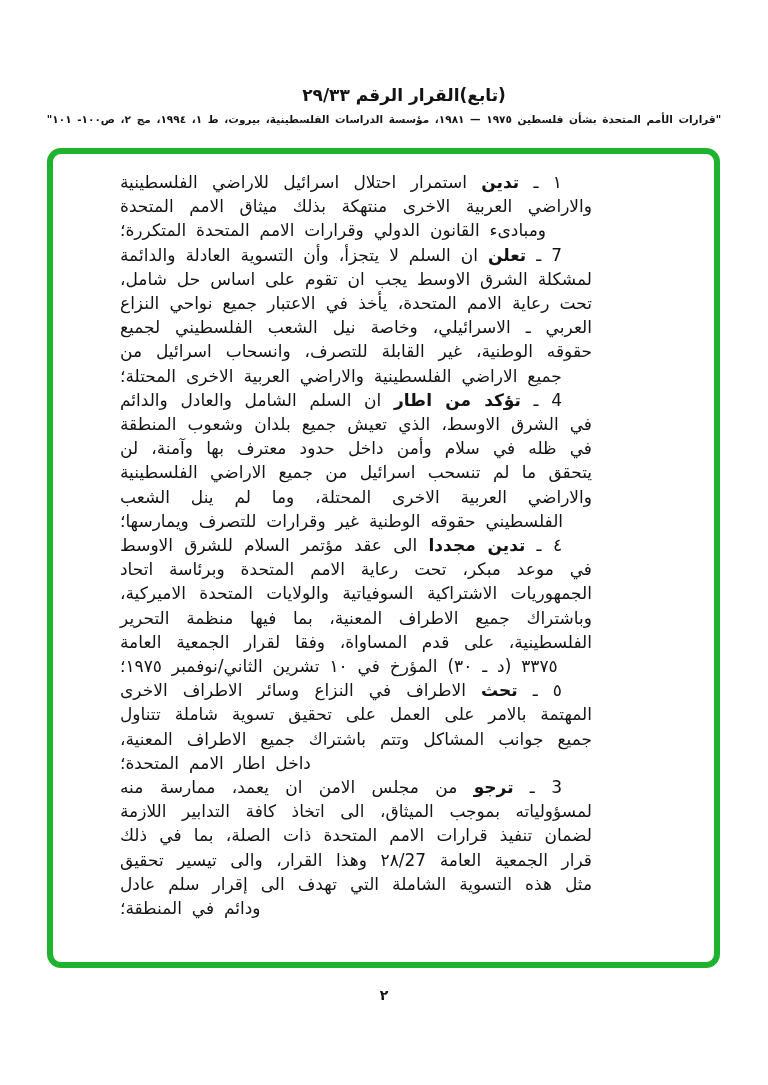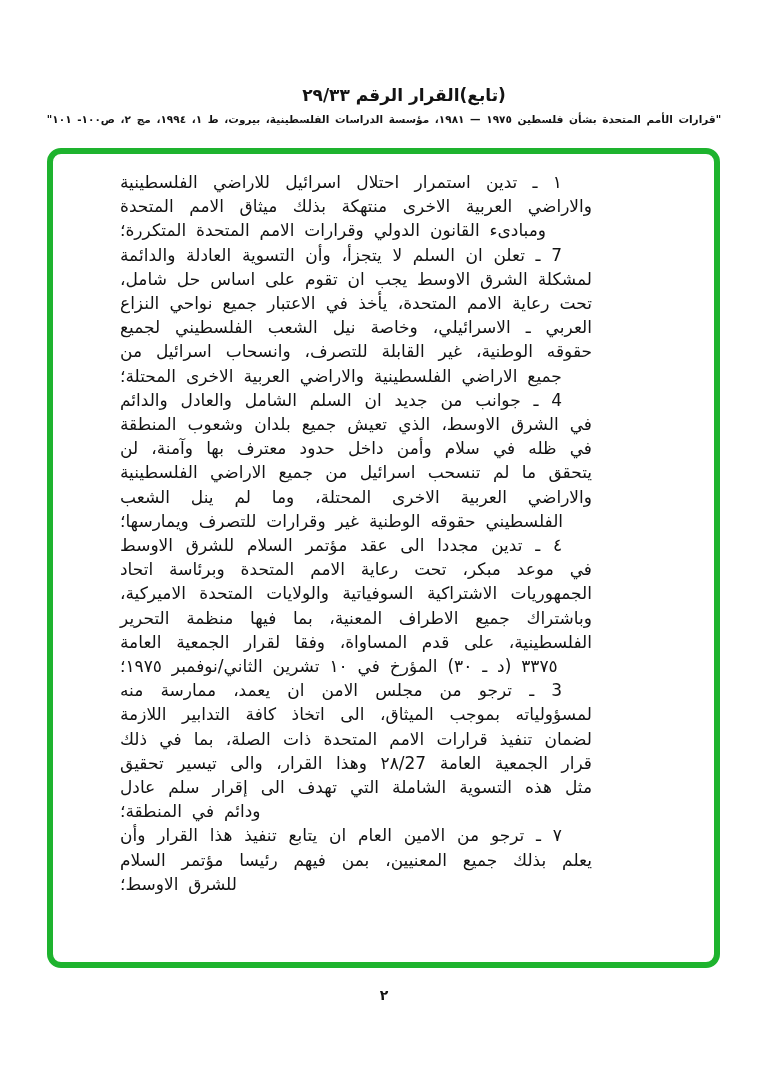--- a/index.html
+++ b/index.html
@@ -20,37 +20,37 @@
   .green-frame{
     position:absolute;left:47px;top:148px;width:661px;height:808px;
     border:6px solid #1eb32e;border-radius:14px;background:transparent;
   }
   .text-block{
     position:absolute;left:120px;top:170px;width:472px;
     direction:rtl;text-align:justify;text-align-last:left;
     font-size:17px;line-height:24.2px;word-spacing:4.5px;
   }
   .text-block p{margin:0;text-indent:30px;}
-  .text-block .lead{font-weight:normal;}
+  .text-block .lead{font-weight:bold;}
   .page-number{
     position:absolute;top:987px;left:0;width:768px;text-align:center;
     font-weight:bold;font-size:14px;direction:rtl;
   }
 </style>
 </head>
 <body>
 
 <div class="doc-title">(تابع)القرار الرقم ٢٩/٣٣</div>
 
 <div class="source-line">"قرارات الأمم المتحدة بشأن فلسطين ١٩٧٥ — ١٩٨١، مؤسسة الدراسات الفلسطينية، بيروت، ط ١، ١٩٩٤، مج ٢، ص١٠٠- ١٠١"</div>
 
 <div class="green-frame"></div>
 
 <div class="text-block" id="text-block">
     <p><span>١ ـ </span><span class="lead">تدين</span> <span>استمرار احتلال اسرائيل للاراضي الفلسطينية والاراضي العربية الاخرى منتهكة بذلك ميثاق الامم المتحدة ومبادىء القانون الدولي وقرارات الامم المتحدة المتكررة؛</span></p>
     <p><span>7 ـ </span><span class="lead">تعلن</span> <span>ان السلم لا يتجزأ، وأن التسوية العادلة والدائمة لمشكلة الشرق الاوسط يجب ان تقوم على اساس حل شامل، تحت رعاية الامم المتحدة، يأخذ في الاعتبار جميع نواحي النزاع العربي ـ الاسرائيلي، وخاصة نيل الشعب الفلسطيني لجميع حقوقه الوطنية، غير القابلة للتصرف، وانسحاب اسرائيل من جميع الاراضي الفلسطينية والاراضي العربية الاخرى المحتلة؛</span></p>
-    <p><span>4 ـ </span><span class="lead">جوانب من جديد</span> <span>ان السلم الشامل والعادل والدائم في الشرق الاوسط، الذي تعيش جميع بلدان وشعوب المنطقة في ظله في سلام وأمن داخل حدود معترف بها وآمنة، لن يتحقق ما لم تنسحب اسرائيل من جميع الاراضي الفلسطينية والاراضي العربية الاخرى المحتلة، وما لم ينل الشعب الفلسطيني حقوقه الوطنية غير وقرارات للتصرف ويمارسها؛</span></p>
+    <p><span>4 ـ </span><span class="lead">تؤكد من اطار</span> <span>ان السلم الشامل والعادل والدائم في الشرق الاوسط، الذي تعيش جميع بلدان وشعوب المنطقة في ظله في سلام وأمن داخل حدود معترف بها وآمنة، لن يتحقق ما لم تنسحب اسرائيل من جميع الاراضي الفلسطينية والاراضي العربية الاخرى المحتلة، وما لم ينل الشعب الفلسطيني حقوقه الوطنية غير وقرارات للتصرف ويمارسها؛</span></p>
     <p><span>٤ ـ </span><span class="lead">تدين مجددا</span> <span>الى عقد مؤتمر السلام للشرق الاوسط في موعد مبكر، تحت رعاية الامم المتحدة وبرئاسة اتحاد الجمهوريات الاشتراكية السوفياتية والولايات المتحدة الاميركية، وباشتراك جميع الاطراف المعنية، بما فيها منظمة التحرير الفلسطينية، على قدم المساواة، وفقا لقرار الجمعية العامة ٣٣٧٥ (د ـ ٣٠) المؤرخ في ١٠ تشرين الثاني/نوفمبر ١٩٧٥؛</span></p>
+    <p><span>٥ ـ </span><span class="lead">تحث</span> <span>الاطراف في النزاع وسائر الاطراف الاخرى المهتمة بالامر على العمل على تحقيق تسوية شاملة تتناول جميع جوانب المشاكل وتتم باشتراك جميع الاطراف المعنية، داخل اطار الامم المتحدة؛</span></p>
     <p><span>3 ـ </span><span class="lead">ترجو</span> <span>من مجلس الامن ان يعمد، ممارسة منه لمسؤولياته بموجب الميثاق، الى اتخاذ كافة التدابير اللازمة لضمان تنفيذ قرارات الامم المتحدة ذات الصلة، بما في ذلك قرار الجمعية العامة ٢٨/27 وهذا القرار، والى تيسير تحقيق مثل هذه التسوية الشاملة التي تهدف الى إقرار سلم عادل ودائم في المنطقة؛</span></p>
-    <p><span>٧ ـ </span><span class="lead">ترجو</span> <span>من الامين العام ان يتابع تنفيذ هذا القرار وأن يعلم بذلك جميع المعنيين، بمن فيهم رئيسا مؤتمر السلام للشرق الاوسط؛</span></p>
   </div>
 
 <div class="page-number">٢</div>
 
 </body></html>

